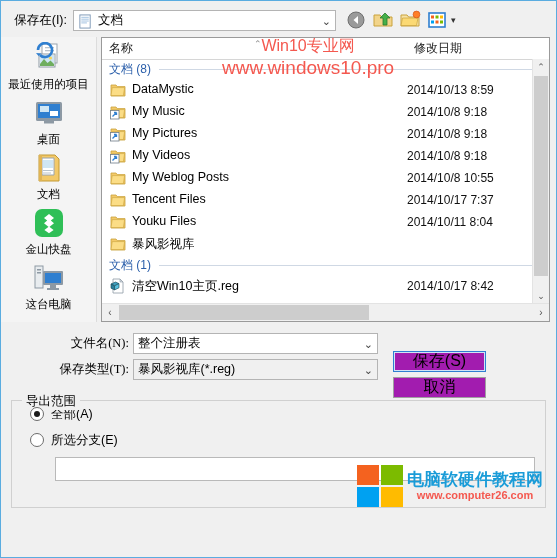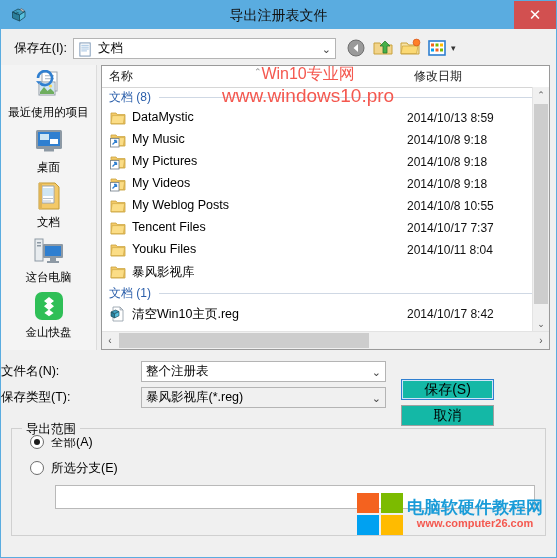--- a/index.html
+++ b/index.html
@@ -94,25 +94,25 @@
   .hs-l{left:0;} .hs-r{right:0;}
   .hs-thumb{position:absolute;left:17px;top:1px;height:15px;width:250px;background:#cdcdcd;}
   .watermark{
     position:absolute;left:120px;top:-2px;pointer-events:none;
     color:#f4584f;text-align:center;line-height:1.25;
   }
   .wm1{font-size:16px;} .wm2{font-size:19px;}
   
   .form{padding:8px 0 4px 0;}
   .frow{display:flex;align-items:center;height:26px;}
-  .frow .flab{width:128px;padding-right:12px;font-size:12.5px;}
+  .frow .flab{width:128px;text-align:right;padding-right:4px;font-size:12.5px;font-family:Liberation Serif, serif;}
   .frow .fcombo{width:245px;height:21px;}
   .btn{
-    width:93px;height:21px;margin-left:15px;background:#14b8a6;
-    border:1px solid #a0a0a0;font-size:14px;display:flex;align-items:center;
+    width:93px;height:21px;margin-left:15px;background:#a21caf;
+    border:1px solid #a0a0a0;font-size:16px;display:flex;align-items:center;
     justify-content:center;cursor:pointer;box-sizing:border-box;margin-top:37px;
   }
   .btn.primary{border:1px solid #2f7fd0;box-shadow:0 0 0 1px #cfe4f7 inset;}
   
   .group{
     margin:14px 10px 0 10px;border:1px solid #d0d0d0;position:relative;
     height:108px;box-sizing:border-box;
   }
   .group .gtitle{
     position:absolute;left:10px;top:-8px;background:#f0f0f0;padding:0 4px;font-size:12.5px;
@@ -139,33 +139,20 @@
     grid-template-rows:1fr 1fr;gap:2px;}
   .logotext{margin-left:4px;text-align:center;line-height:1.1;}
   .lt1{font-size:17px;font-weight:bold;color:#1a9cd8;letter-spacing:0px;}
   .lt2{font-size:11px;font-weight:bold;color:#f4584f;}
 </style>
 </head>
 <body>
 
 <div class="window">
 
-  <div class="titlebar">
-    <div class="win-icon">
-      <svg class="regicon" viewBox="0 0 16 16">
-        <path d="M1.5 5 L7 2 L14 4.5 L8.5 8 Z" fill="#3f9fbf" stroke="#13414f" stroke-width=".7"></path>
-        <path d="M1.5 5 L1.5 11 L8.5 14 L8.5 8 Z" fill="#2b7f9b" stroke="#13414f" stroke-width=".7"></path>
-        <path d="M8.5 8 L14 4.5 L14 10 L8.5 14 Z" fill="#58c0de" stroke="#13414f" stroke-width=".7"></path>
-        <path d="M3.2 6 L6 7.2 M5.2 5 L8 6.2" stroke="#0f3a46" stroke-width=".6"></path>
-        <path d="M10 1.5 L13.2 3.4 L12.4 4.8 L9.2 2.9 Z" fill="#cfcfcf" stroke="#555" stroke-width=".6"></path>
-      </svg>
-    </div>
-    <div class="title-text">导出注册表文件</div>
-    <div class="close-btn">✕</div>
-  </div>
 
   <div class="savein-bar">
     <div class="savein-label">保存在(I):</div>
     <div class="combo" id="savein-combo">
       <svg class="doc-ico" viewBox="0 0 16 16">
         <rect x="2" y="1" width="11" height="14" fill="#fff" stroke="#7b96b5" stroke-width="1"></rect>
         <rect x="3.5" y="3" width="8" height="1" fill="#9fc0e0"></rect>
         <rect x="3.5" y="5" width="8" height="1" fill="#9fc0e0"></rect>
         <rect x="3.5" y="7" width="8" height="1" fill="#9fc0e0"></rect>
         <rect x="3.5" y="9" width="6" height="1" fill="#9fc0e0"></rect>
@@ -251,43 +238,43 @@
             <path d="M10 18 h10 v1 h-10 Z M10 20.5 h8 v1 h-8 Z" fill="#b9c3cc"></path>
             <path d="M6 3 h3 v26 H6 Z" fill="#e0b455"></path>
           </svg>
         </div>
         <div class="plab">文档</div>
       </div>
 
       <div class="place">
         <div class="pico">
           <svg viewBox="0 0 32 32" width="32" height="32">
+            <rect x="2" y="2" width="28" height="28" rx="7" fill="#2fbf57"></rect>
+            <path d="M16 7 l5 4 -3.2 2.6 3.2 2.6 -5 4 -5 -4 3.2 -2.6 -3.2 -2.6 Z" fill="#fff"></path>
+            <path d="M16 19.5 l4.6 3.4 -4.6 3.4 -4.6 -3.4 Z" fill="#fff"></path>
+          </svg>
+        </div>
+        <div class="plab">金山快盘</div>
+      </div>
+
+      <div class="place">
+        <div class="pico">
+          <svg viewBox="0 0 32 32" width="32" height="32">
             <rect x="2" y="4" width="8" height="22" fill="#e8ecef" stroke="#8d99a4"></rect>
             <rect x="4" y="7" width="4" height="1.5" fill="#8d99a4"></rect>
             <rect x="4" y="10" width="4" height="1.5" fill="#8d99a4"></rect>
             <rect x="10" y="9" width="20" height="14" rx="1" fill="#8d99a4"></rect>
             <rect x="12" y="11" width="16" height="10" fill="#2f7fd0"></rect>
             <rect x="17" y="23" width="6" height="3" fill="#8d99a4"></rect>
             <rect x="14" y="26" width="12" height="2" fill="#8d99a4"></rect>
           </svg>
         </div>
         <div class="plab">这台电脑</div>
       </div>
 
-      <div class="place">
-        <div class="pico">
-          <svg viewBox="0 0 32 32" width="32" height="32">
-            <rect x="2" y="2" width="28" height="28" rx="7" fill="#2fbf57"></rect>
-            <path d="M16 7 l5 4 -3.2 2.6 3.2 2.6 -5 4 -5 -4 3.2 -2.6 -3.2 -2.6 Z" fill="#fff"></path>
-            <path d="M16 19.5 l4.6 3.4 -4.6 3.4 -4.6 -3.4 Z" fill="#fff"></path>
-          </svg>
-        </div>
-        <div class="plab">金山快盘</div>
-      </div>
-
     </div>
 
     <div class="listwrap">
       <div class="lhead">
         <div class="h1">名称</div>
         <div class="h2">修改日期</div>
         <div class="hsort">⌃</div>
       </div>
 
       <div class="rows" id="rows-container">

